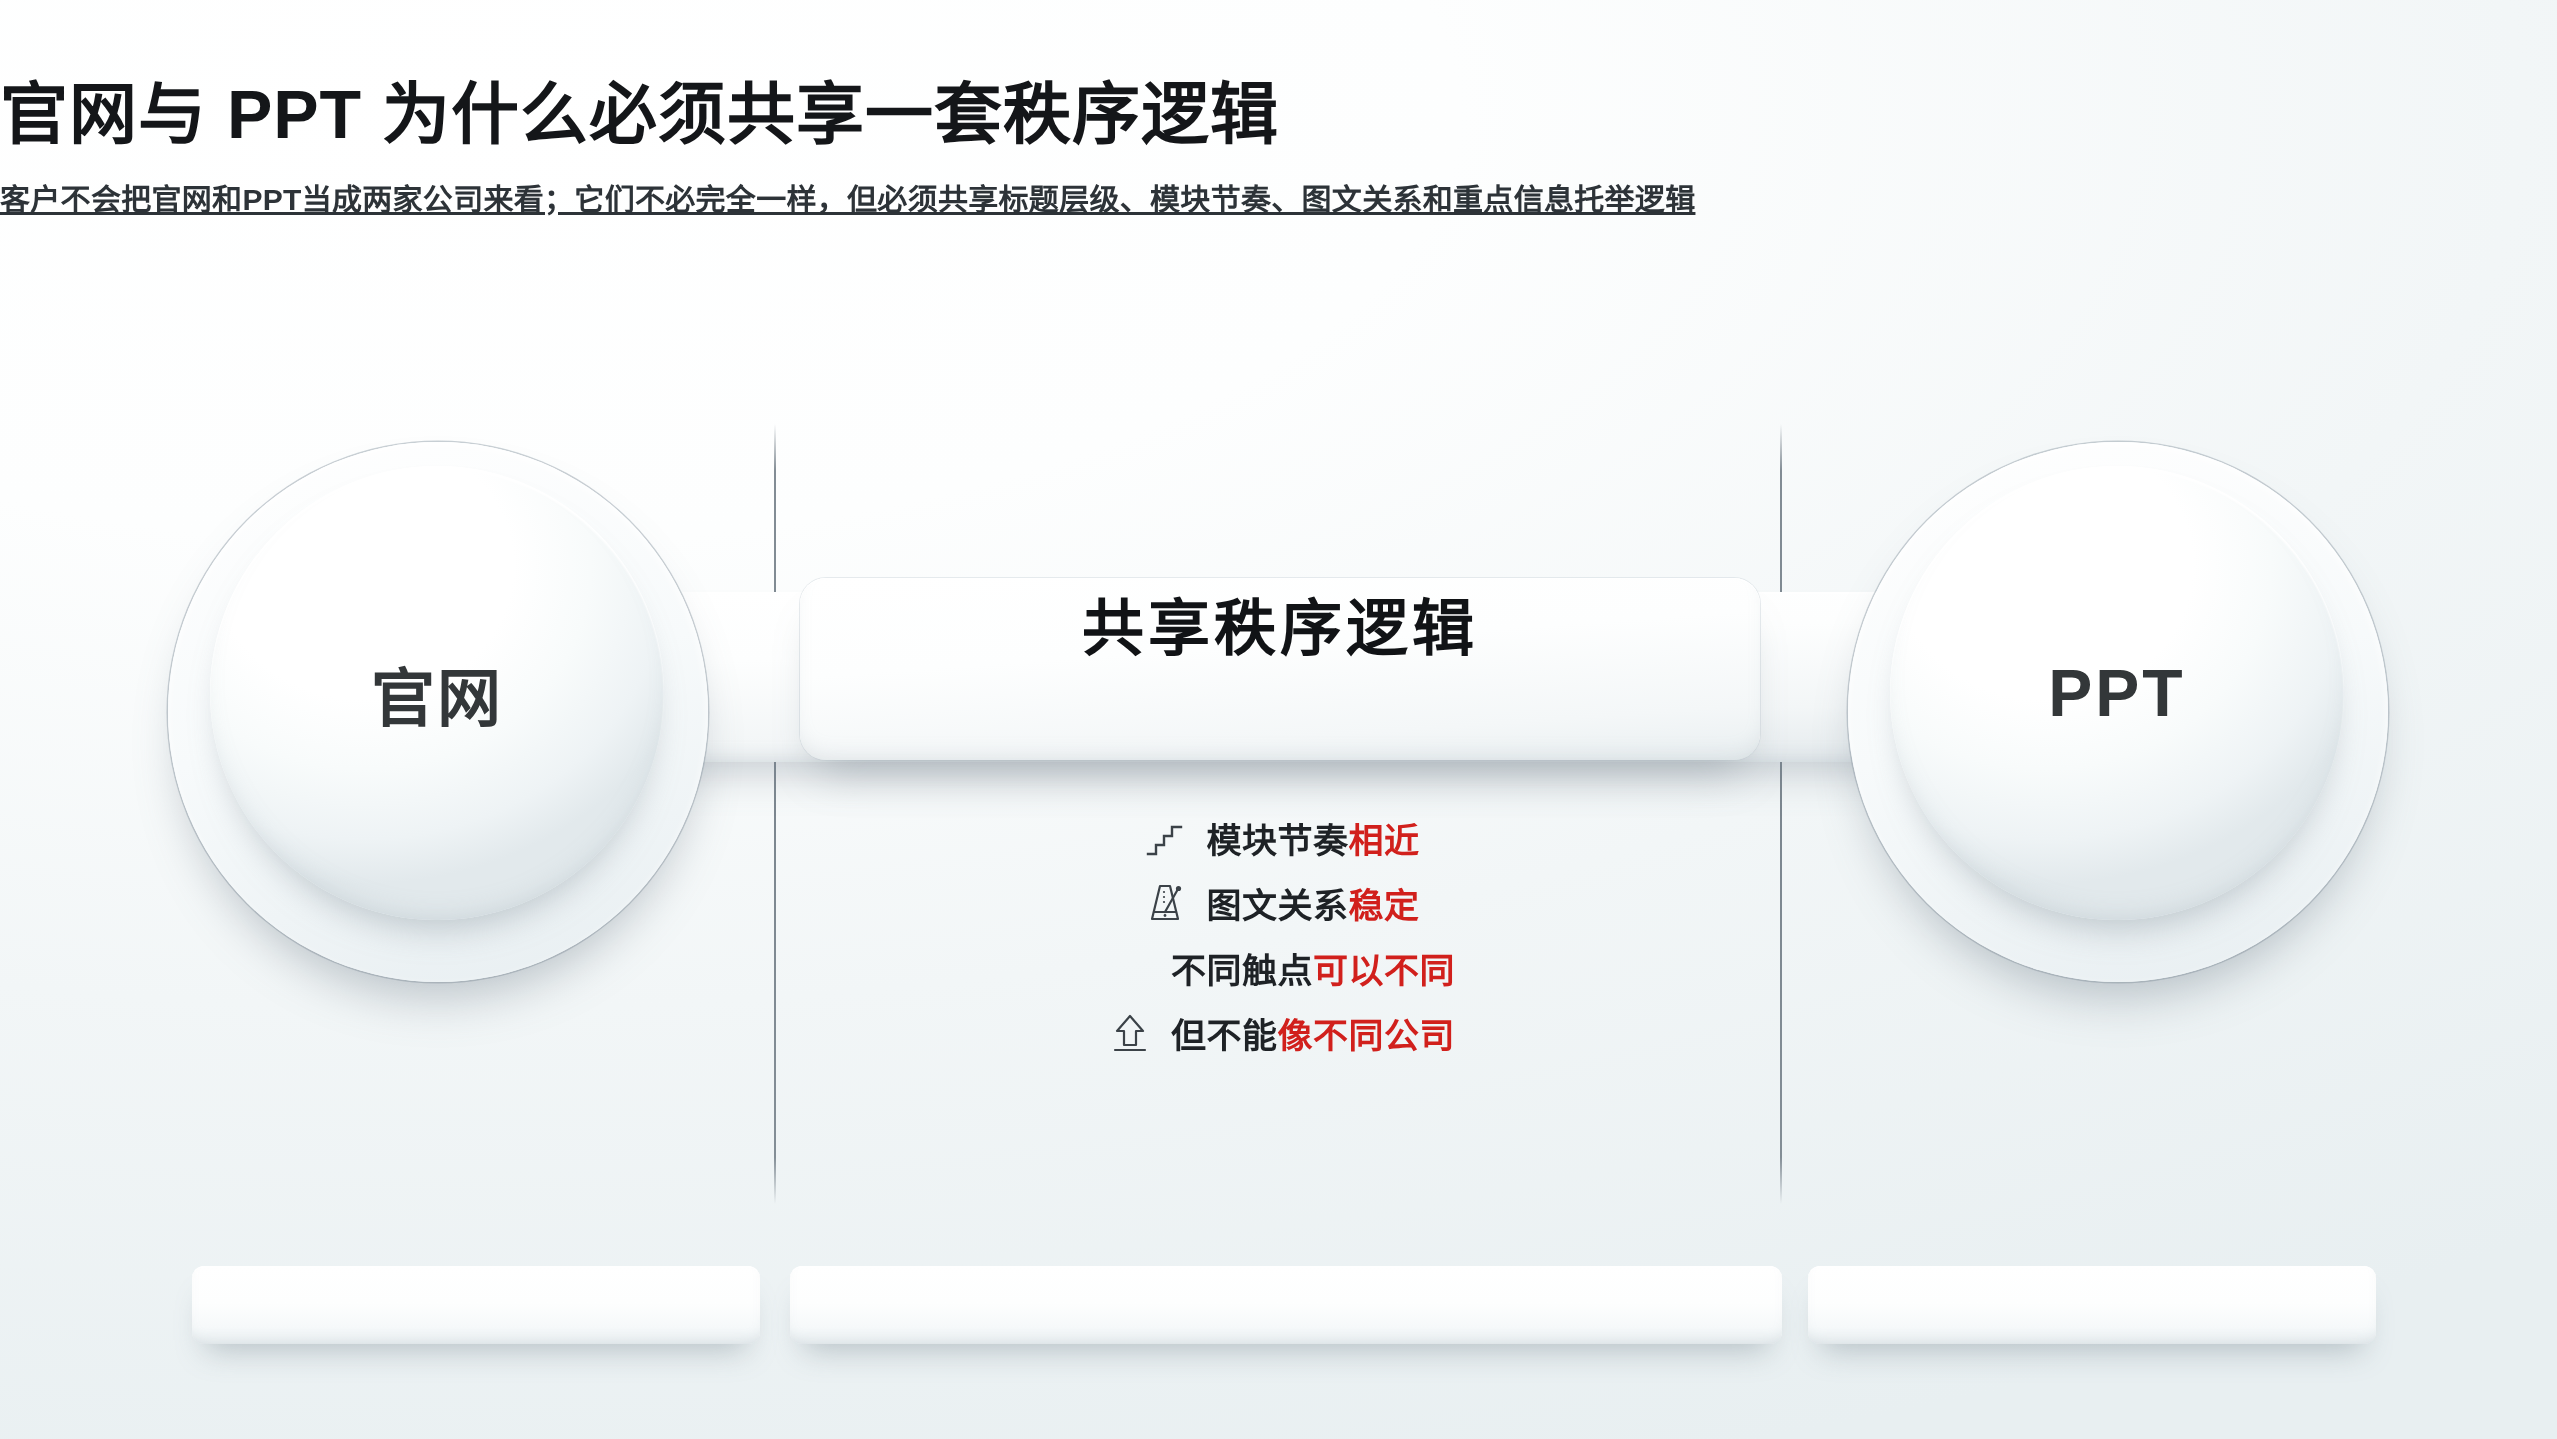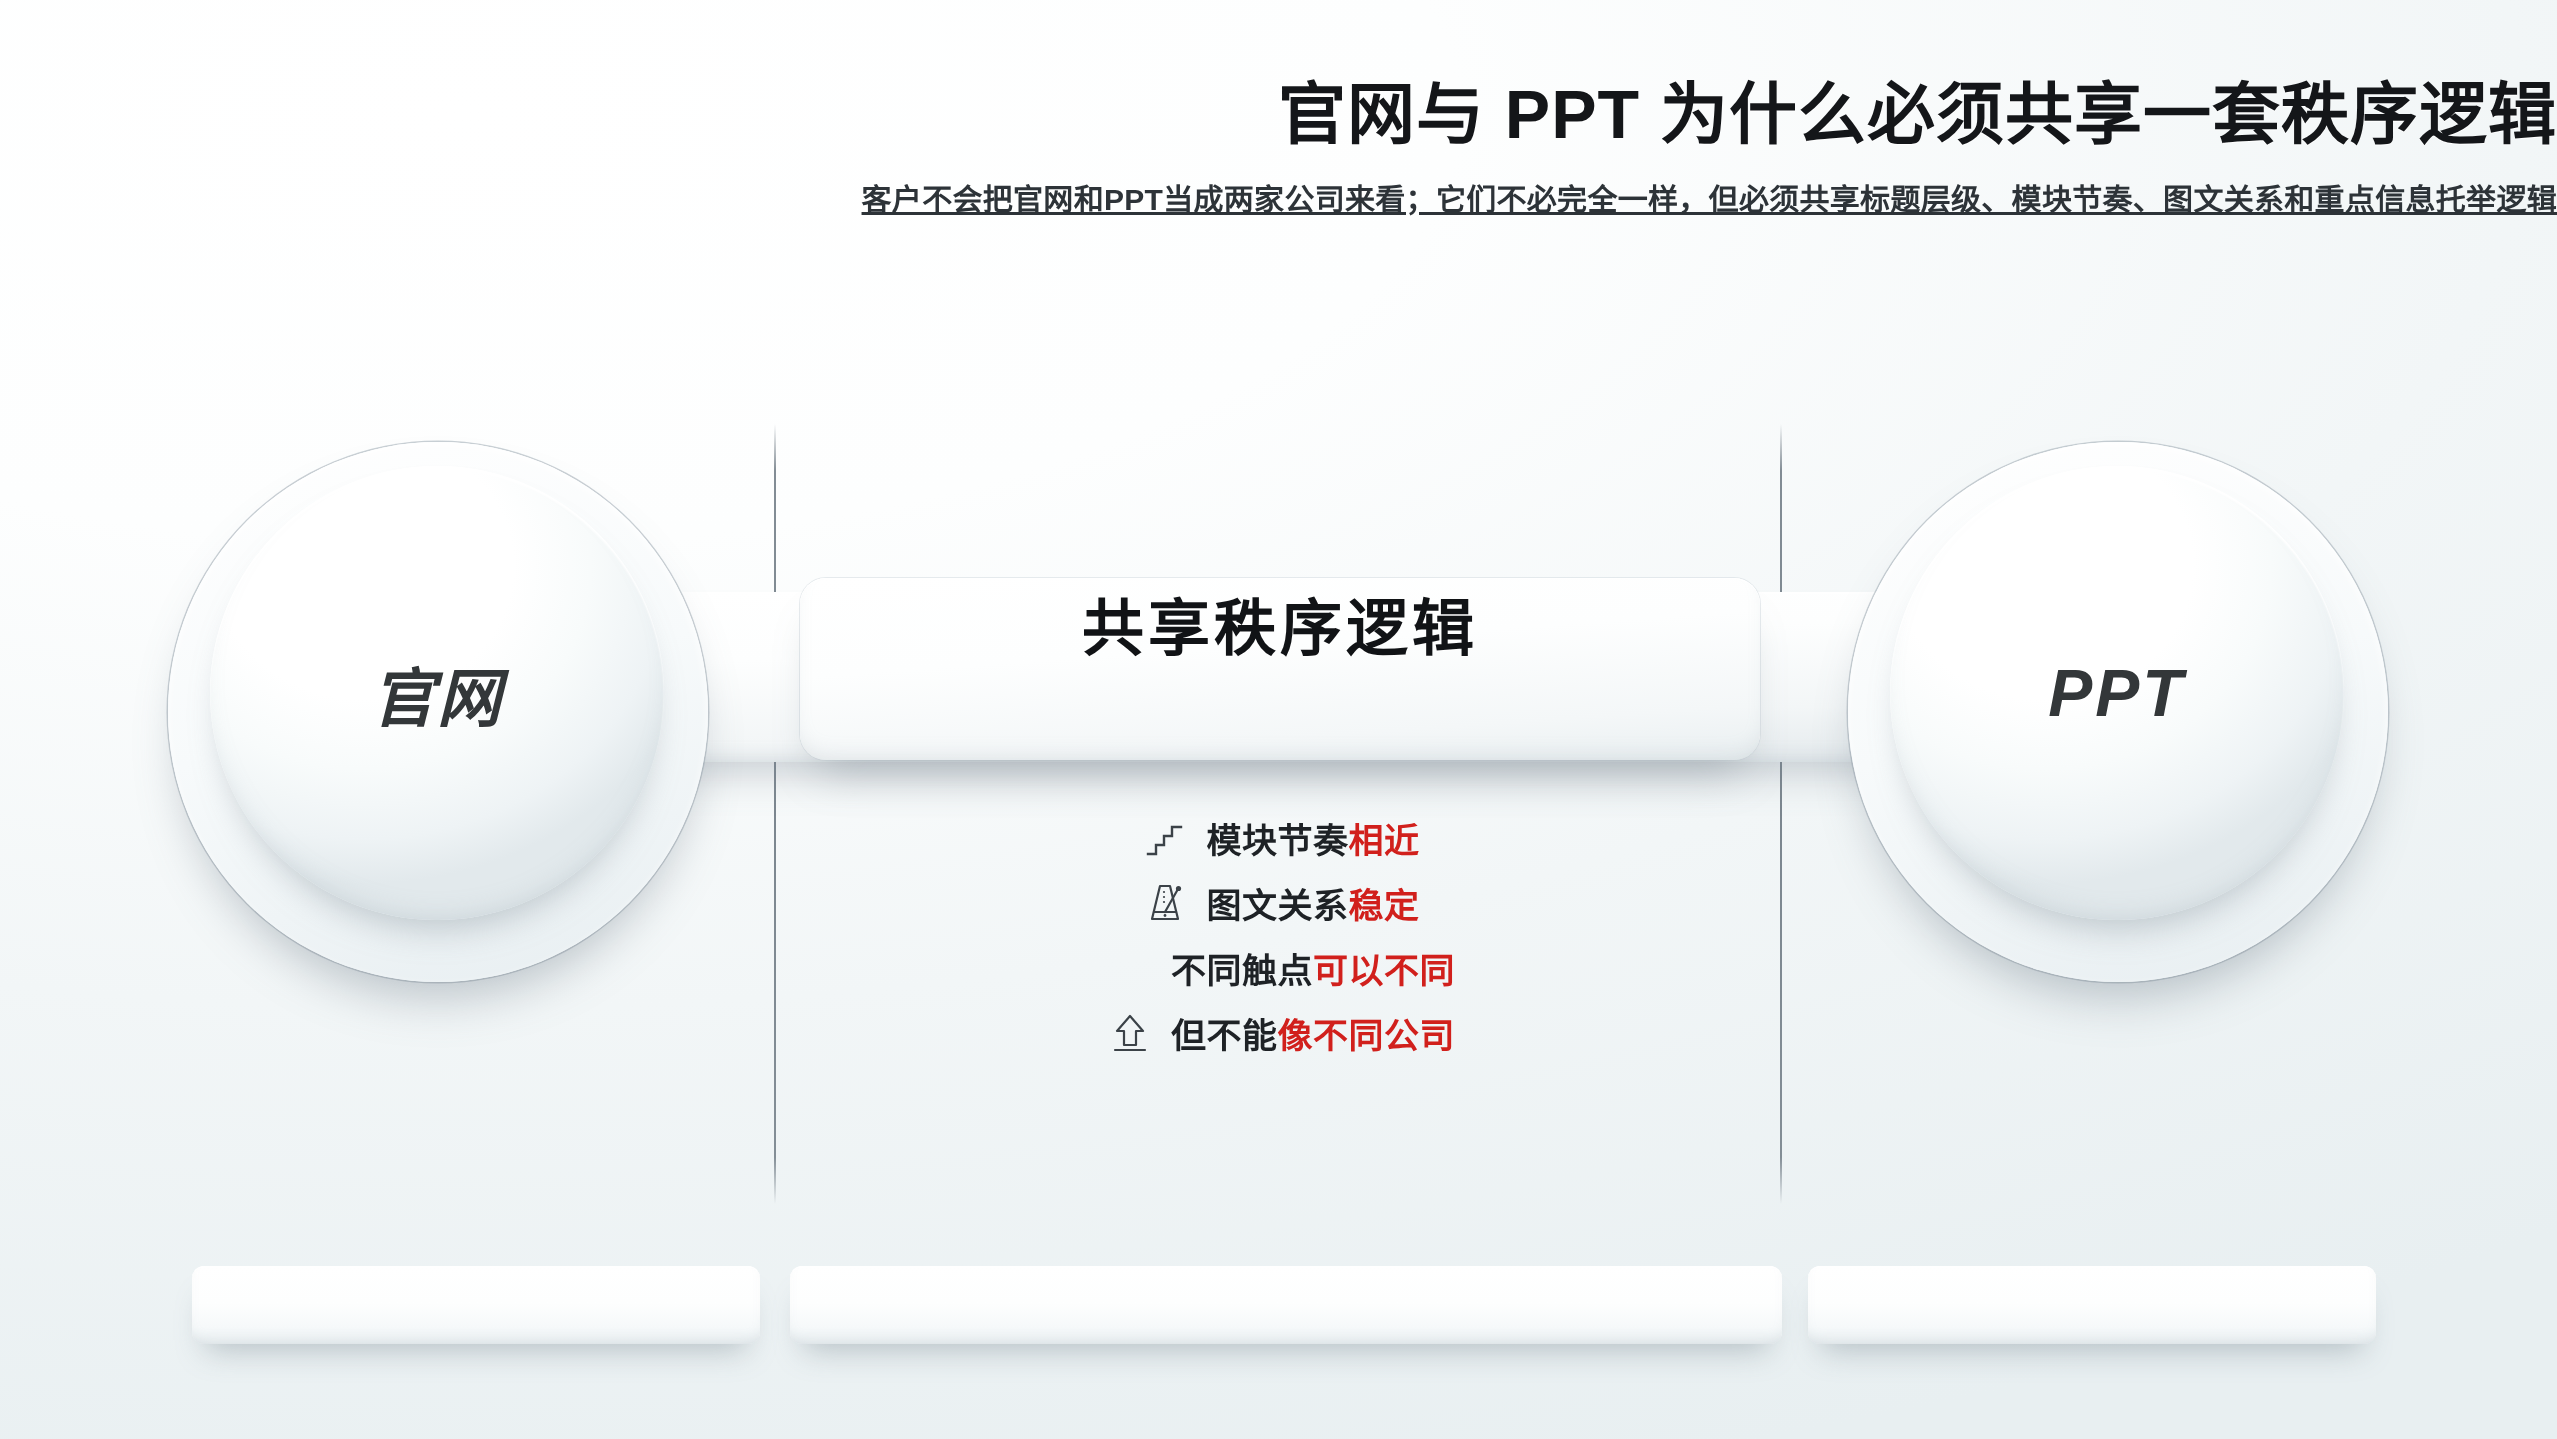--- a/index.html
+++ b/index.html
@@ -8,21 +8,21 @@
     width:2557px;height:1439px;
     background:
       radial-gradient(130% 100% at 18% 8%, #ffffff 0%, #fdfefe 30%, #f2f6f7 62%, #e8eff1 100%),
       linear-gradient(160deg,#ffffff 0%,#f6fafb 45%,#e6eef1 100%);
     font-family:"Liberation Sans","DejaVu Sans",sans-serif;
     overflow:hidden;position:relative;
     -webkit-font-smoothing:antialiased;
   }
 
   
-  .header{position:absolute;left:0;top:0;width:2557px;text-align:right;}
+  .header{position:absolute;left:0;top:0;width:2557px;text-align:left;}
   .title{
     margin:0;padding-top:78px;
     font-size:68px;line-height:1.06;font-weight:700;
     letter-spacing:1px;color:#141619;
     text-shadow:0 1px 0 rgba(255,255,255,.9);
   }
   .subtitle{
     margin:0;padding-top:30px;
     font-size:30px;line-height:1.35;font-weight:600;
     color:#2d3338;letter-spacing:.3px;text-decoration:underline;
@@ -49,21 +49,21 @@
     position:absolute;top:592px;left:560px;width:1440px;height:170px;
     border-radius:86px;
     background:linear-gradient(178deg,#ffffff 0%,#fdfefe 34%,#f3f6f7 72%,#e3e9ec 100%);
     box-shadow:
       0 26px 42px -18px rgba(118,132,142,.42),
       0 2px 0 rgba(255,255,255,.95) inset,
       0 -10px 20px -10px rgba(150,163,172,.35) inset;
   }
 
   
-  .node{position:absolute;font-style:italic;}
+  .node{position:absolute;}
   .node .ring{
     position:absolute;left:0;top:0;width:100%;height:100%;
     border-radius:50%;
     background:linear-gradient(165deg,#ffffff 0%,#f7fafb 48%,#e7eef1 100%);
     box-shadow:
       0 30px 48px -16px rgba(112,126,136,.44),
       0 0 0 1.5px rgba(158,170,178,.55),
       0 4px 10px rgba(255,255,255,.8) inset;
   }
   .node .disc{

